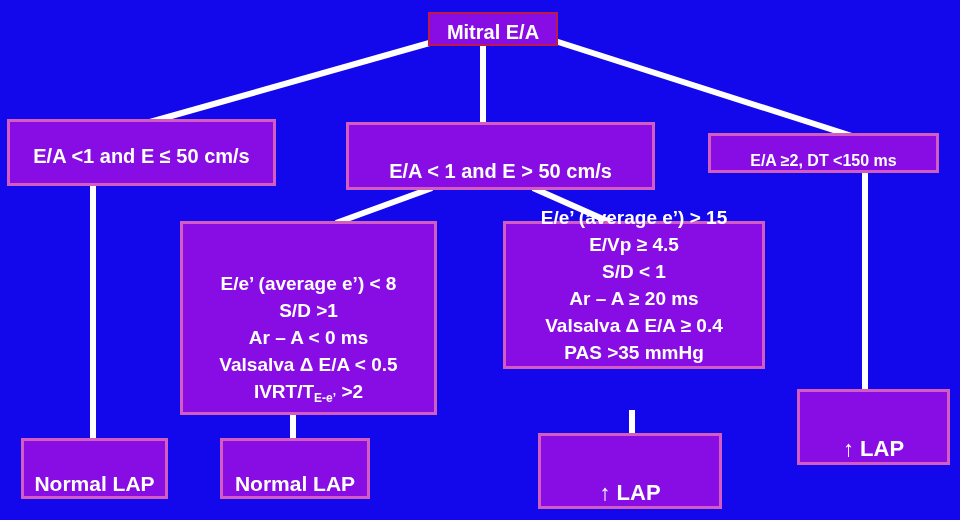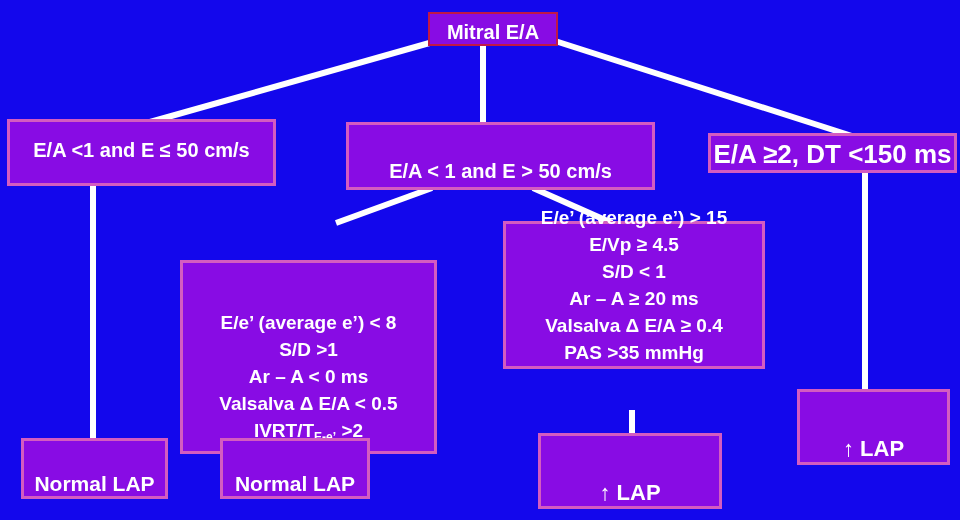--- a/index.html
+++ b/index.html
@@ -23,34 +23,34 @@
     display:flex; flex-direction:column;
     justify-content:flex-end; align-items:center;
   }
   .node-root {
     left:428px; top:12px; width:130px; height:34px;
     border:2px solid #C01848;
     font-size:20px;
   }
   .node-branch-left {
     left:7px; top:119px; width:269px; height:67px;
-    justify-content:flex-start; padding-top:17px;
+    justify-content:flex-start; padding-top:23px;
     font-size:20px;
   }
   .node-branch-mid {
     left:346px; top:122px; width:309px; height:68px;
     font-size:20px; line-height:31px;
   }
   .node-branch-right {
-    left:708px; top:133px; width:249px; height:40px;
-    font-size:26px;
+    left:708px; top:133px; width:231px; height:40px;
+    font-size:16px;
   }
   .node-criteria-left {
     left:180px; top:221px; width:257px; height:194px;
-    font-size:19px; line-height:27px;margin-top:39px;
+    font-size:19px; line-height:27px;
   }
   .node-criteria-right {
     left:503px; top:221px; width:262px; height:148px;
     font-size:19px; line-height:27px;
   }
   .node-normal-1 { left:21px;  top:438px; width:147px; height:61px; font-size:21px; }
   .node-normal-2 { left:220px; top:438px; width:150px; height:61px; font-size:21px; }
   .node-lap-mid  { left:538px; top:433px; width:184px; height:76px; font-size:22px; }
   .node-lap-right{ left:797px; top:389px; width:153px; height:76px; font-size:22px; }
   .sub { font-size:12px; vertical-align:-4px; font-weight:bold; }

